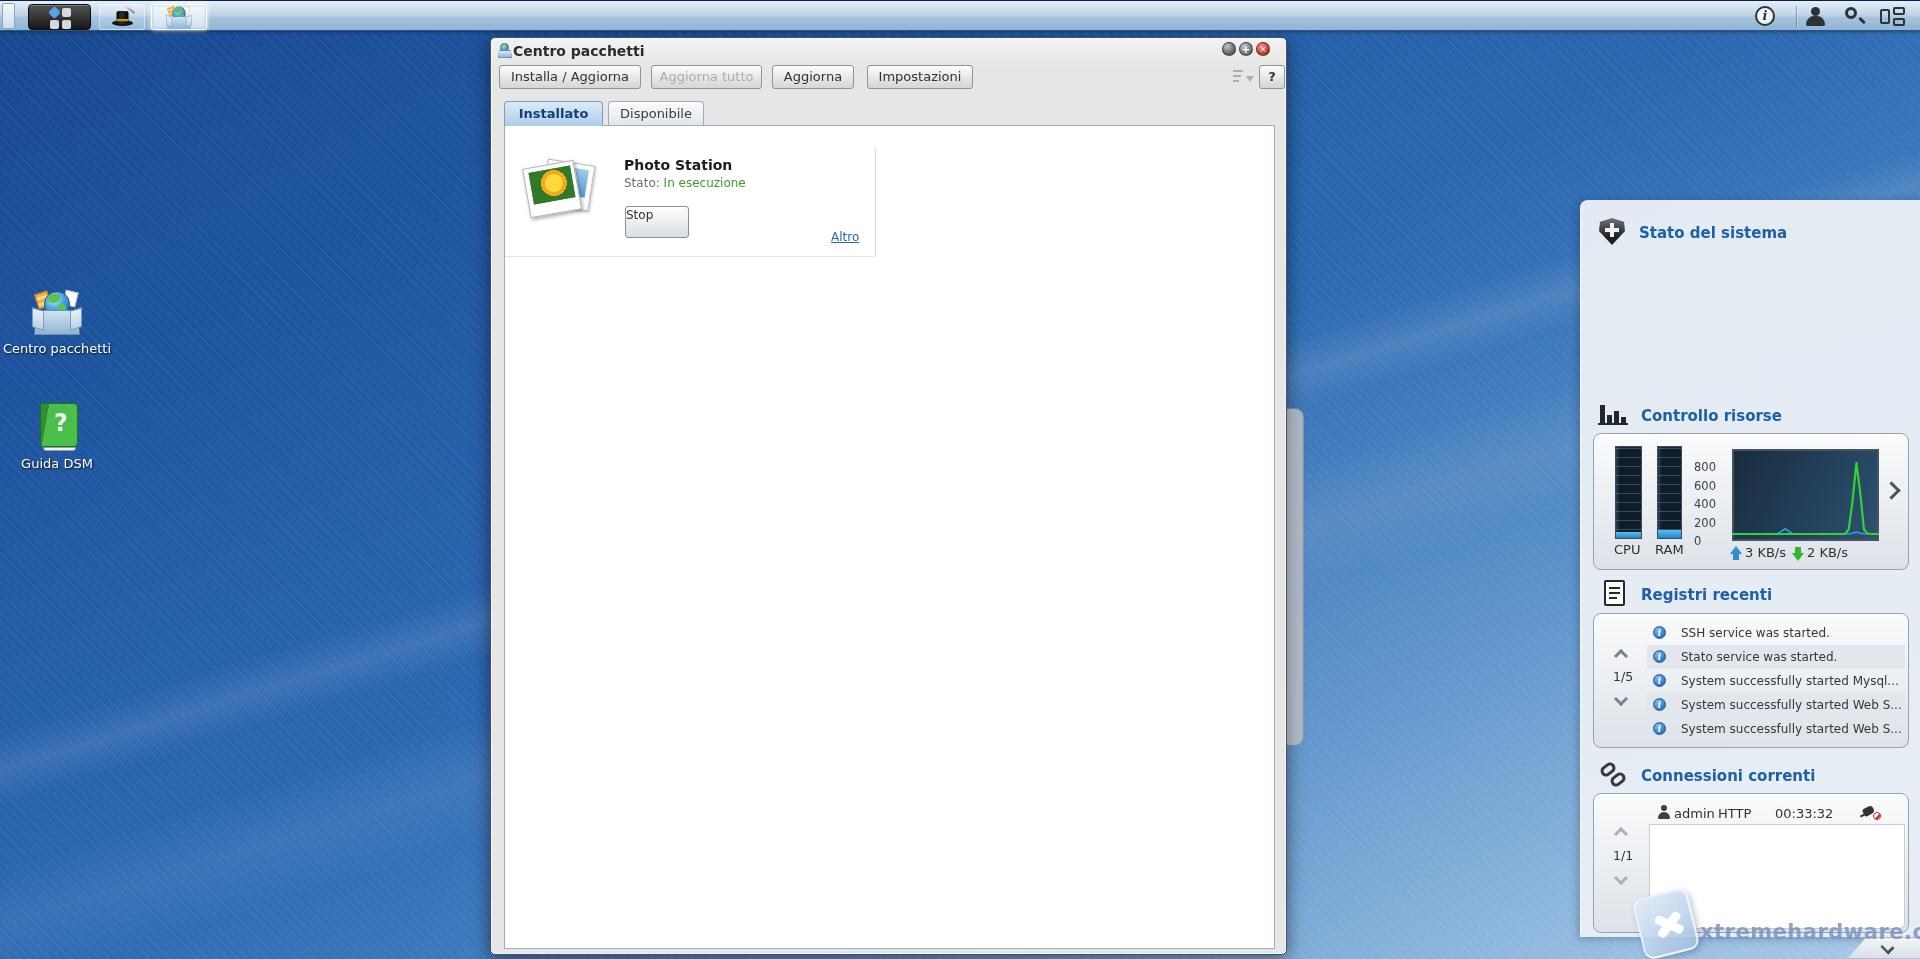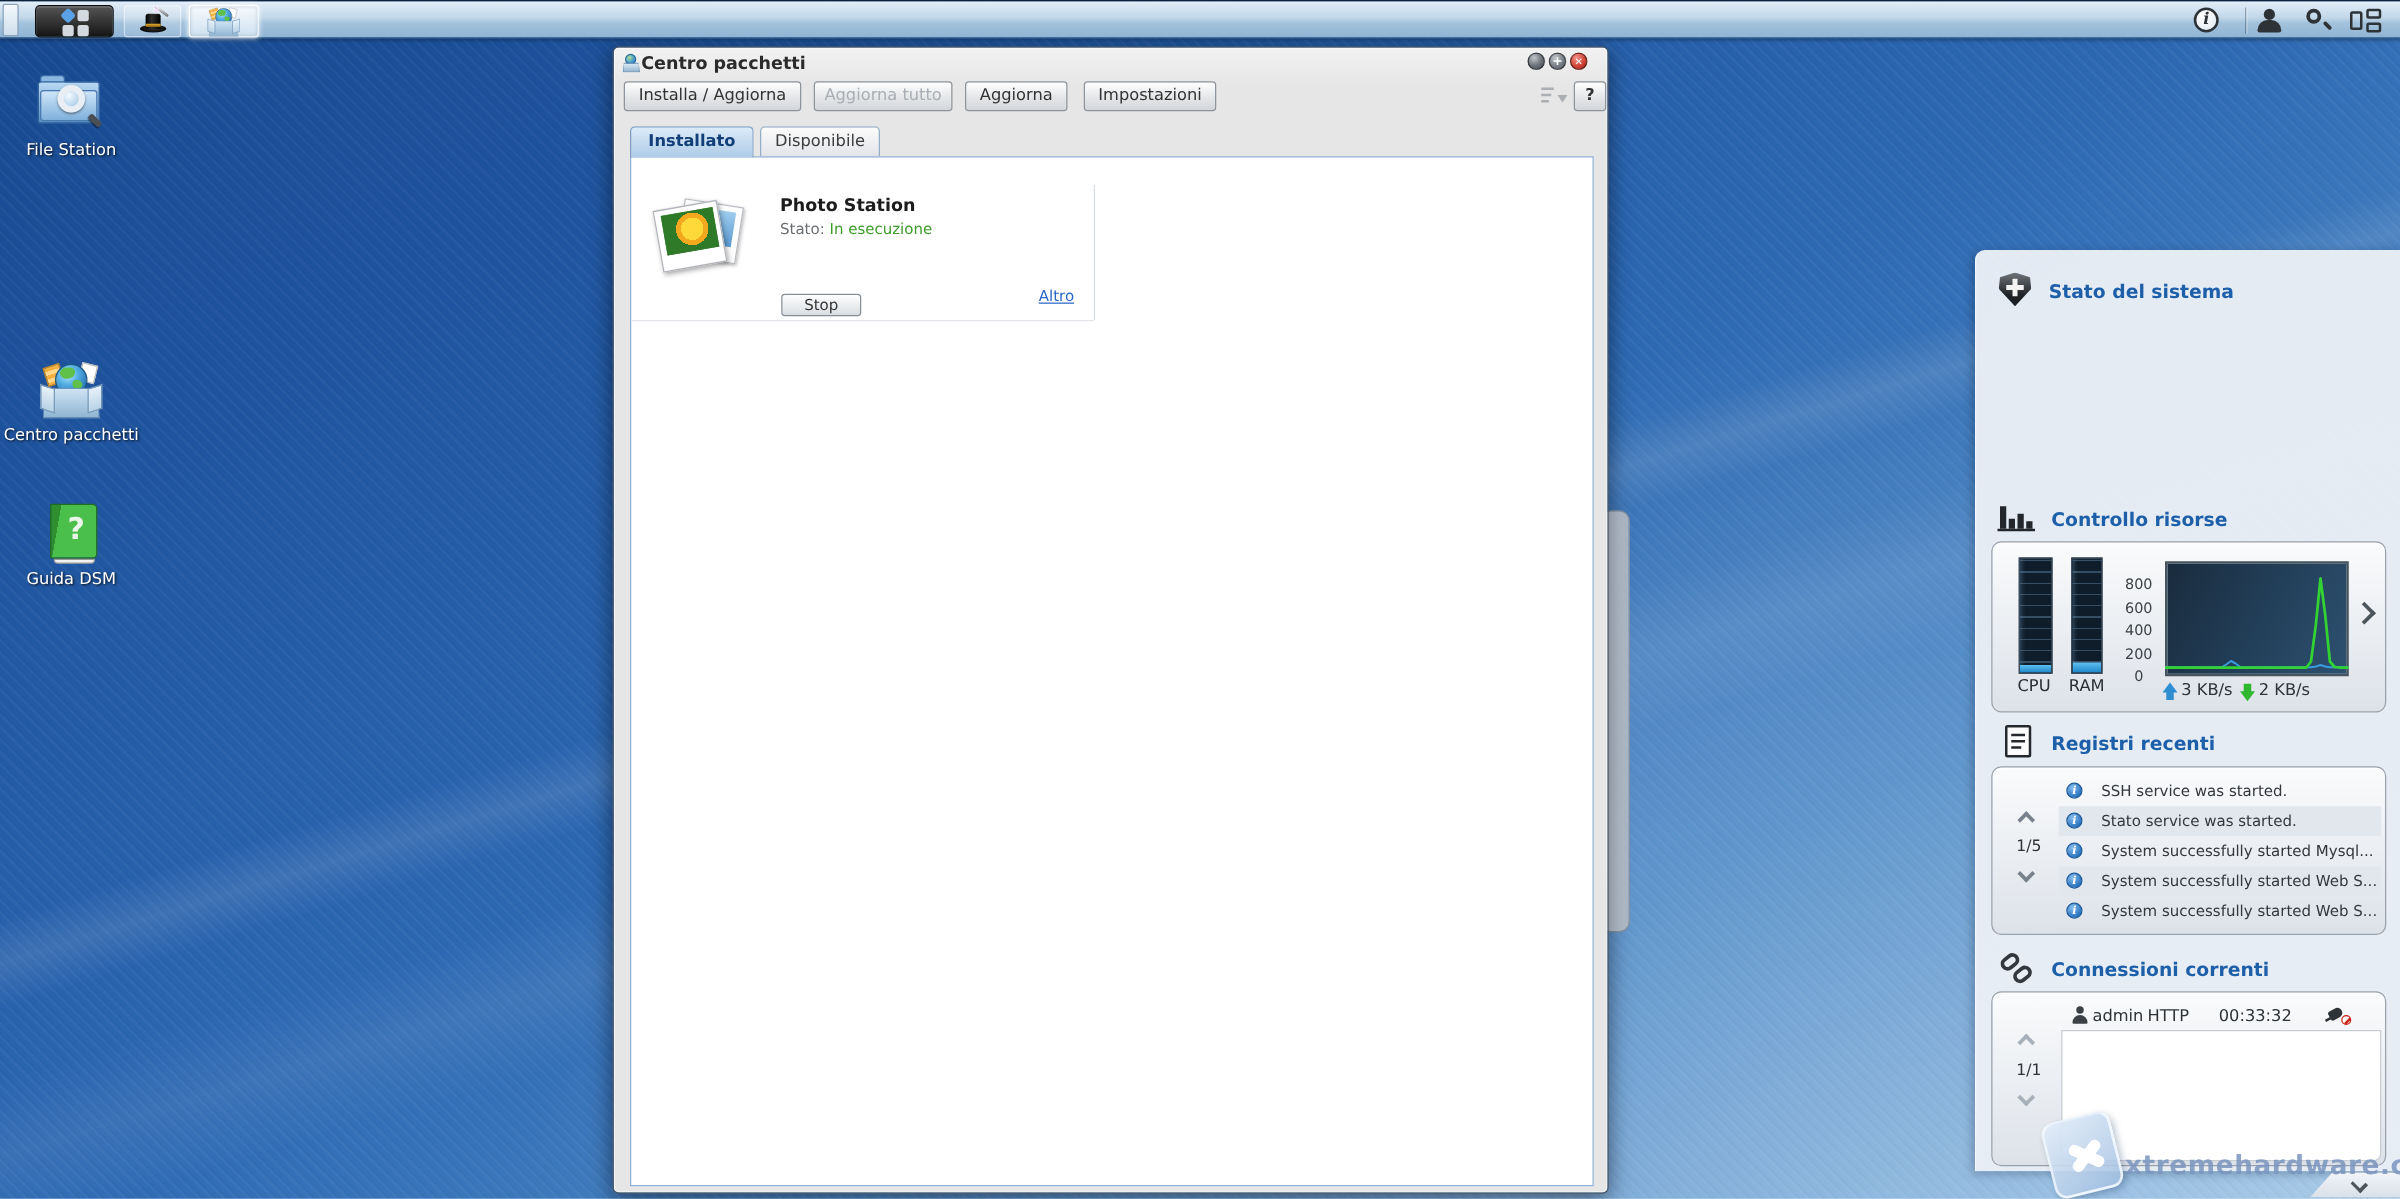--- a/index.html
+++ b/index.html
@@ -117,21 +117,21 @@
   
   .ps-icon { position:absolute; left:17px; top:32px; width:80px; height:68px; }
   .ps-back { position:absolute; left:22px; top:4px; width:48px; height:46px; background:#fdfdfd; border:1px solid #b8bcc0; transform:rotate(9deg); box-shadow:1px 1px 3px rgba(0,0,0,.3); }
   .ps-backimg { position:absolute; left:27px; top:9px; width:38px; height:28px; background:linear-gradient(#9eccee,#5a9ad0); transform:rotate(9deg); }
   .ps-front { position:absolute; left:4px; top:6px; width:52px; height:50px; background:#fff; border:1px solid #b0b4b8; transform:rotate(-10deg); box-shadow:1px 2px 4px rgba(0,0,0,.35); }
   .ps-img { position:absolute; left:9px; top:11px; width:42px; height:32px; transform:rotate(-10deg);
     background:radial-gradient(circle at 55% 45%, #ffd83a 0 9px, #f4a81e 9px 13px, #2f7a28 13px), linear-gradient(#57a040,#2f6e26); }
   .pkg-name { position:absolute; left:119px; top:31px; font-size:14px; font-weight:bold; color:#1c1c1c; }
   .pkg-status { position:absolute; left:119px; top:50px; font-size:12px; color:#6a6f74; }
   .pkg-status b { color:#3c9e28; font-weight:normal; }
-  .stop-btn { position:absolute; left:120px; top:80px; width:64px; height:18px; background:linear-gradient(#fefefe,#dadee2); border:1px solid #878e96; border-radius:3px; font-size:12px; color:#333; text-align:center; line-height:16px; cursor:pointer;margin-top:29px; }
+  .stop-btn { position:absolute; left:120px; top:80px; width:64px; height:32px; background:linear-gradient(#fefefe,#dadee2); border:1px solid #878e96; border-radius:3px; font-size:12px; color:#333; text-align:left; line-height:16px; cursor:pointer; }
   .altro-link { position:absolute; left:326px; top:104px; font-size:12px; color:#2a66c8; text-decoration:underline; cursor:pointer; }
 
   
   .bg-strip { position:absolute; left:1280px; top:408px; width:24px; height:338px; z-index:5;
     background:linear-gradient(90deg,#d4dae2,#b4bcc6); border:1px solid #89939f; border-radius:9px; opacity:.92; }
 
   
   #widgets { position:absolute; left:1580px; top:200px; width:340px; height:737px; z-index:8;
     background:rgba(233,238,245,0.97); border-top-left-radius:8px; border-left:1px solid rgba(255,255,255,.6);
     box-shadow:-2px 2px 8px rgba(0,20,40,.25); }
@@ -150,21 +150,21 @@
   .uptime { position:absolute; left:110px; top:106px; font-size:13.5px; color:#222; }
   
   .chart-icon { position:absolute; left:17px; top:203px; width:30px; height:22px; }
   .chart-icon i { position:absolute; bottom:2px; background:#23262a; width:5px; }
   .chart-icon .base { position:absolute; left:0; bottom:0; width:30px; height:2px; background:#23262a; }
   .meter { position:absolute; top:12px; width:27px; height:93px; background:#0f1d2a; border:1px solid #3c4c5c;
     box-shadow:inset 2px 0 3px rgba(120,170,210,.25); overflow:hidden; }
   .meter .segs { position:absolute; inset:0; background:repeating-linear-gradient(to top, transparent 0 8px, rgba(110,150,185,.4) 8px 9px); }
   .meter .fill { position:absolute; left:0; bottom:0; width:100%; background:linear-gradient(#5ec0f0,#1f86c8); }
   .meter-label { position:absolute; top:108px; font-size:13px; color:#2a2e33; }
-  .ytick { position:absolute; width:34px; text-align:center; font-size:11.5px; color:#3c4146; }
+  .ytick { position:absolute; width:34px; text-align:left; font-size:11.5px; color:#3c4146; }
   .net-graph { position:absolute; left:138px; top:15px; width:147px; height:92px; border:2px solid #45545e;
     background:linear-gradient(115deg,#1a2c3e 0%,#23405a 55%,#2d5170 100%); }
   .chev-right { position:absolute; left:291px; top:50px; width:13px; height:13px; border-top:3px solid #4c545c; border-right:3px solid #4c545c; transform:rotate(45deg); cursor:pointer; }
   .rate-row { position:absolute; top:111px; font-size:13px; color:#2e3338; }
   .arrow-up,.arrow-dn { position:absolute; width:12px; height:15px; }
   .arrow-up .tri { position:absolute; left:0; top:0; border-left:6px solid transparent; border-right:6px solid transparent; border-bottom:8px solid #2f8ed2; }
   .arrow-up .stem { position:absolute; left:3px; top:7px; width:6px; height:7px; background:#2f8ed2; }
   .arrow-dn .tri { position:absolute; left:0; bottom:0; border-left:6px solid transparent; border-right:6px solid transparent; border-top:8px solid #2fb82f; }
   .arrow-dn .stem { position:absolute; left:3px; top:1px; width:6px; height:7px; background:#2fb82f; }
   
@@ -206,30 +206,20 @@
 </head>
 <body>
 
 <div id="desktop">
   <div class="stripes"></div>
   <div class="streak s1"></div>
   <div class="streak s2"></div>
 
   <div class="bg-strip"></div>
 
-  <div class="dicon" style="top:58px;">
-    <div class="dart fs-icon">
-      <span class="fs-tab"></span>
-        <span class="fs-body"></span>
-        <span class="fs-front"></span>
-      <span class="fs-lens"></span>
-        <span class="fs-handle"></span>
-    </div>
-    <div class="dlabel">File Station</div>
-  </div>
   <div class="dicon" style="top:290px;">
     <div class="dart pkg-icon">
       <span class="pkg-paper1"></span>
         <span class="pkg-paper2"></span>
       <span class="pkg-globe"></span>
         <span class="pkg-land"></span>
         <span class="pkg-land2"></span>
       <span class="pkg-box"></span>
         <span class="pkg-flapl"></span>
         <span class="pkg-flapr"></span>

